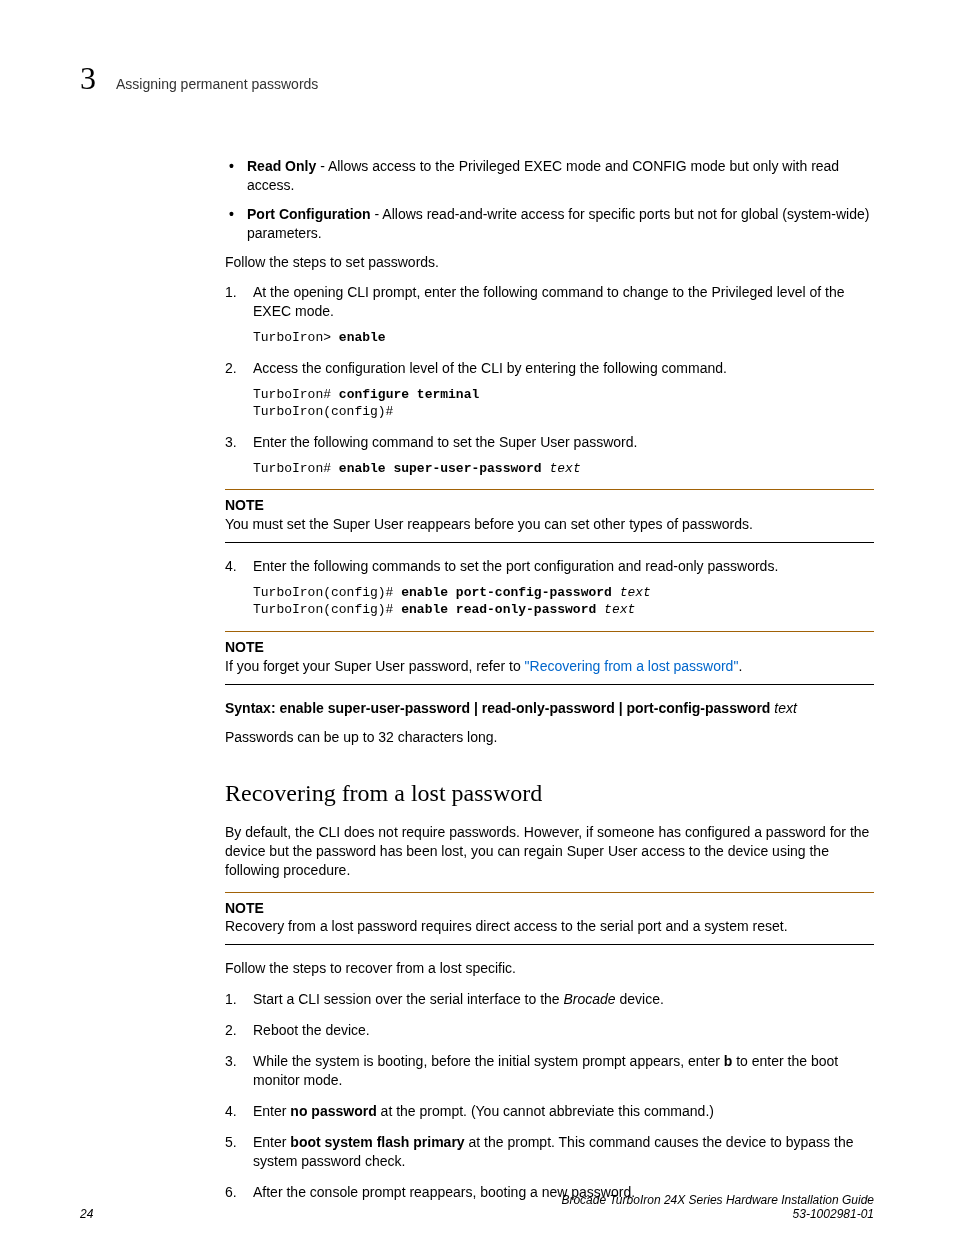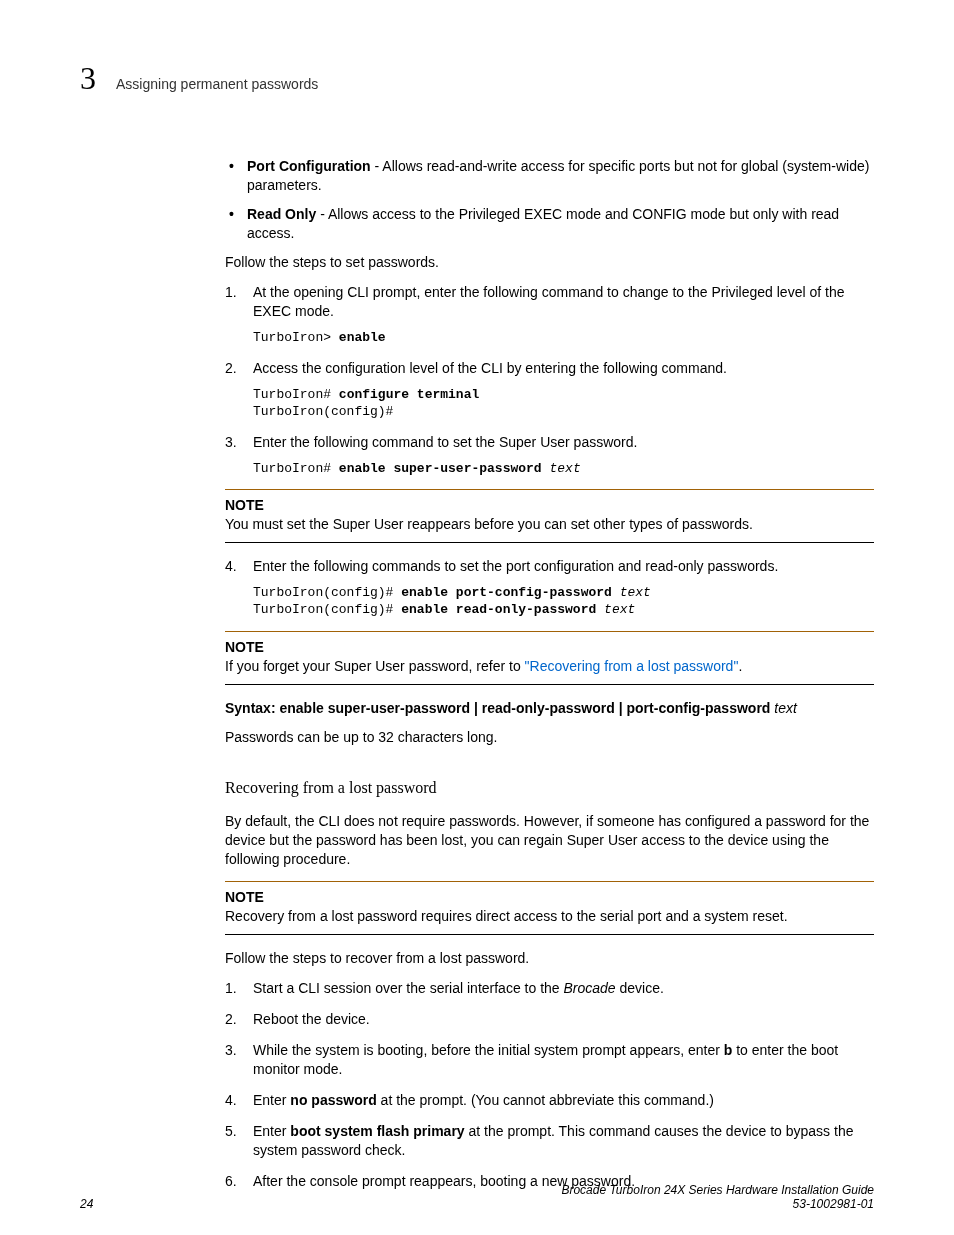--- a/index.html
+++ b/index.html
@@ -91,21 +91,21 @@
     font-weight: bold;
     font-size: 14px;
   }
   .note-text { font-size: 14px; }
   .link { color: #0066cc; }
   .syntax-line { margin: 14px 0 10px 0; }
   .syntax-line .sb { font-weight: bold; }
   .syntax-line .si { font-style: italic; }
   .h2 {
     font-family: Georgia, "Times New Roman", serif;
-    font-size: 16px;
+    font-size: 24px;
     font-weight: normal;
     margin: 30px 0 14px 0;
   }
   .para { margin: 0 4px 12px 0; }
   .footer {
     position: absolute;
     bottom: 32px;
     left: 80px;
     right: 80px;
     display: flex;
@@ -124,22 +124,22 @@
 <div class="page">
 
   <div class="header-row">
     <div class="chapter-num">3</div>
     <div class="header-title">Assigning permanent passwords</div>
   </div>
 
   <div class="content">
 
     <ul class="bullet-list">
+      <li><span class="b">Read Only</span><span> - Allows access to the Privileged EXEC mode and CONFIG mode but only with read access.</span></li>
       <li><span class="b">Port Configuration</span><span> - Allows read-and-write access for specific ports but not for global (system-wide) parameters.</span></li>
-      <li><span class="b">Read Only</span><span> - Allows access to the Privileged EXEC mode and CONFIG mode but only with read access.</span></li>
     </ul>
 
     <p class="para">Follow the steps to set passwords.</p>
 
     <ol class="num-list">
       <li>
         <span>At the opening CLI prompt, enter the following command to change to the Privileged level of the EXEC mode.</span>
         <div class="code"><span>TurboIron&gt; </span><span class="cb">enable</span></div>
       </li>
       <li>
@@ -177,21 +177,21 @@
 
     <div class="h2">Recovering from a lost password</div>
 
     <p class="para">By default, the CLI does not require passwords. However, if someone has configured a password for the device but the password has been lost, you can regain Super User access to the device using the following procedure.</p>
 
     <div class="note-block">
       <div class="note-label">NOTE</div>
       <div class="note-text">Recovery from a lost password requires direct access to the serial port and a system reset.</div>
     </div>
 
-    <p class="para">Follow the steps to recover from a lost password.</p>
+    <p class="para">Follow the steps to recover from a lost specific.</p>
 
     <ol class="num-list">
       <li><span>Start a CLI session over the serial interface to the </span><span class="i">Brocade</span><span> device.</span></li>
       <li><span>Reboot the device.</span></li>
       <li><span>While the system is booting, before the initial system prompt appears, enter </span><span class="b">b</span><span> to enter the boot monitor mode.</span></li>
       <li><span>Enter </span><span class="b">no password</span><span> at the prompt. (You cannot abbreviate this command.)</span></li>
       <li><span>Enter </span><span class="b">boot system flash primary</span><span> at the prompt. This command causes the device to bypass the system password check.</span></li>
       <li><span>After the console prompt reappears, booting a new password.</span></li>
     </ol>
 

